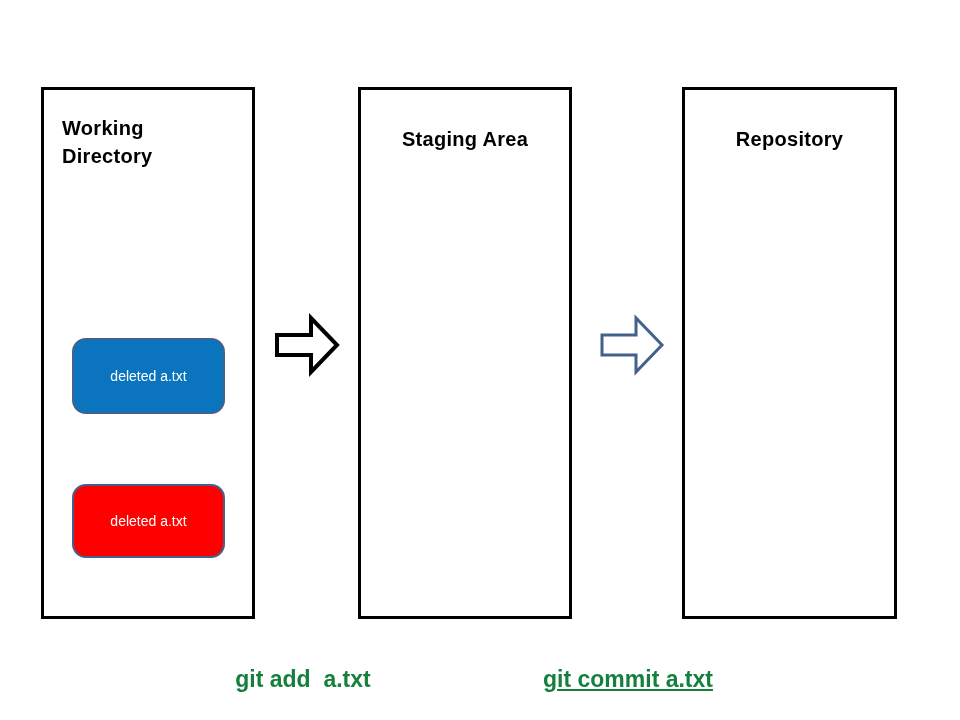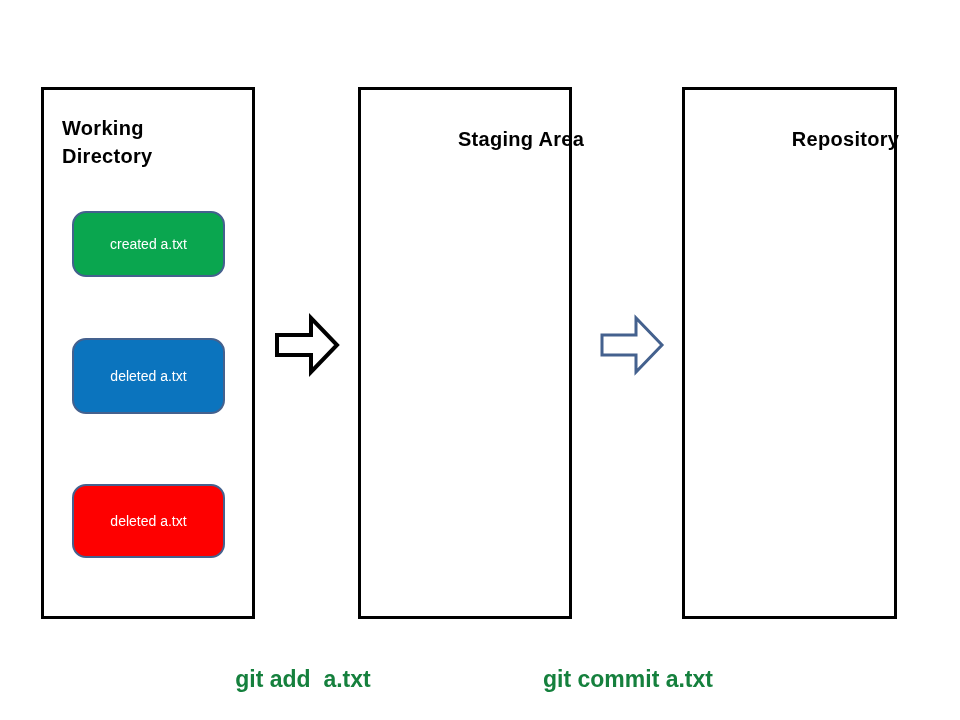--- a/index.html
+++ b/index.html
@@ -30,24 +30,23 @@
     letter-spacing: 0.3px;
   }
   .title-left {
     position: absolute;
     left: 18px; top: 24px;
     width: 150px;
     line-height: 28px;
   }
   .title-center {
     position: absolute;
-    top: 38px; left: 8px;
+    top: 38px; left: 0;
     width: 100%;
     text-align: center;
-    padding-left: 48px;
   }
 
   .file-chip {
     position: absolute;
     left: 28px; width: 153px;
     border: 2.5px solid #44618e;
     border-radius: 14px;
     box-sizing: border-box;
     color: #ffffff;
     font-size: 14px;
@@ -71,33 +70,30 @@
     position: absolute;
     top: 666px;
     width: 280px;
     text-align: center;
     font-weight: bold;
     font-size: 23px;
     color: #15803d;
     white-space: pre;
   }
   #cmd-add    { left: 163px; }
-  #cmd-commit { left: 488px; }
+  #cmd-commit { left: 488px; text-decoration: underline; }
 </style>
 </head>
 <body>
 
 <div class="diagram">
 
   <div class="box" id="box-working">
     <div class="box-title title-left">Working Directory</div>
 
-    <div class="file-chip" id="chip-created" style="background-color: rgb(10, 166, 79); border-color: rgb(68, 97, 142);">
-      <span>created a.txt</span>
-    </div>
 
     <div class="file-chip" id="chip-modified" style="background-color: rgb(11, 116, 190); border-color: rgb(68, 97, 142);">
       <span>deleted a.txt</span>
     </div>
 
     <div class="file-chip" id="chip-deleted" style="background-color: rgb(254, 0, 0); border-color: rgb(68, 97, 142);">
       <span>deleted a.txt</span>
     </div>
   </div>
 

